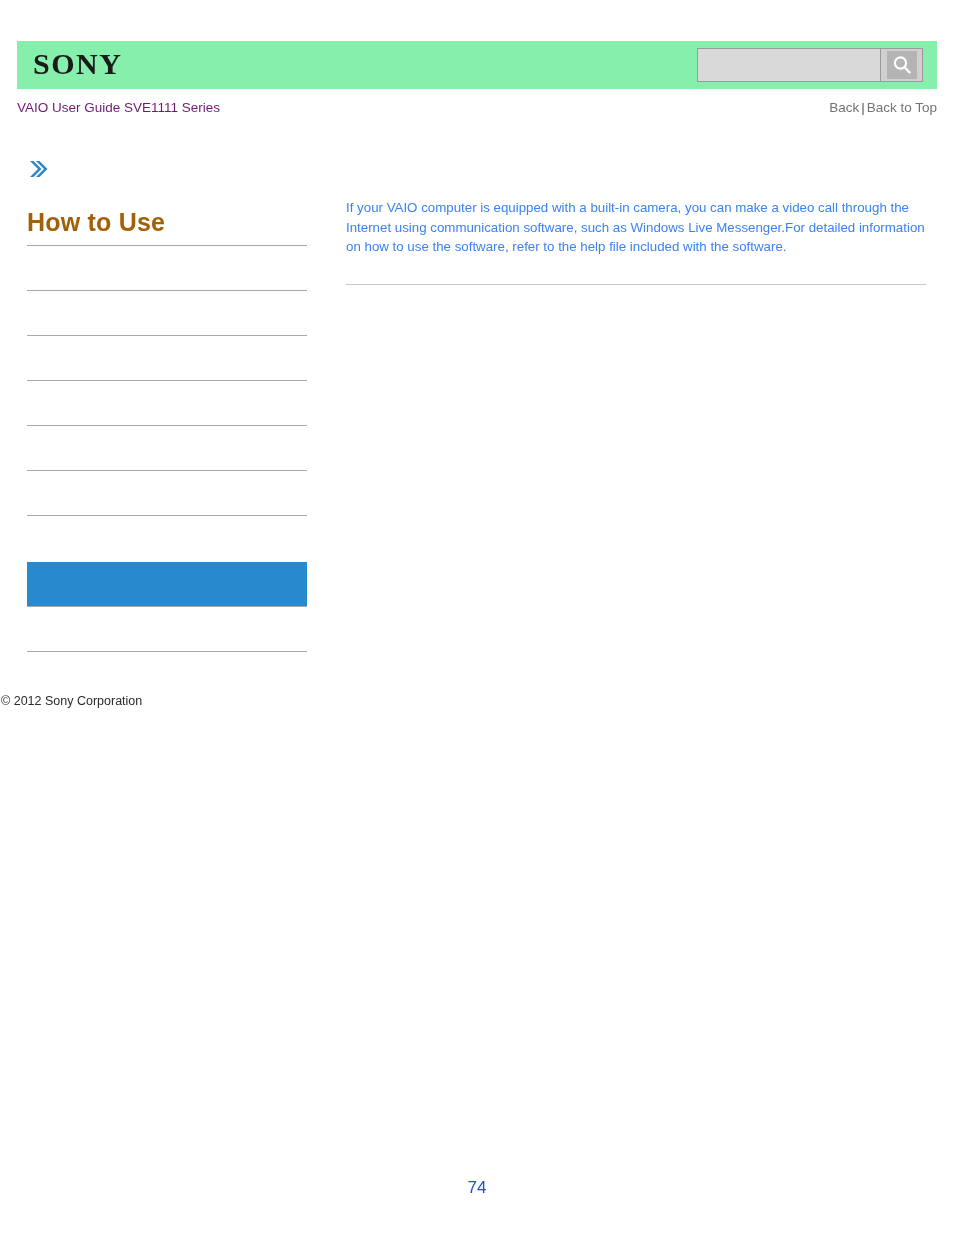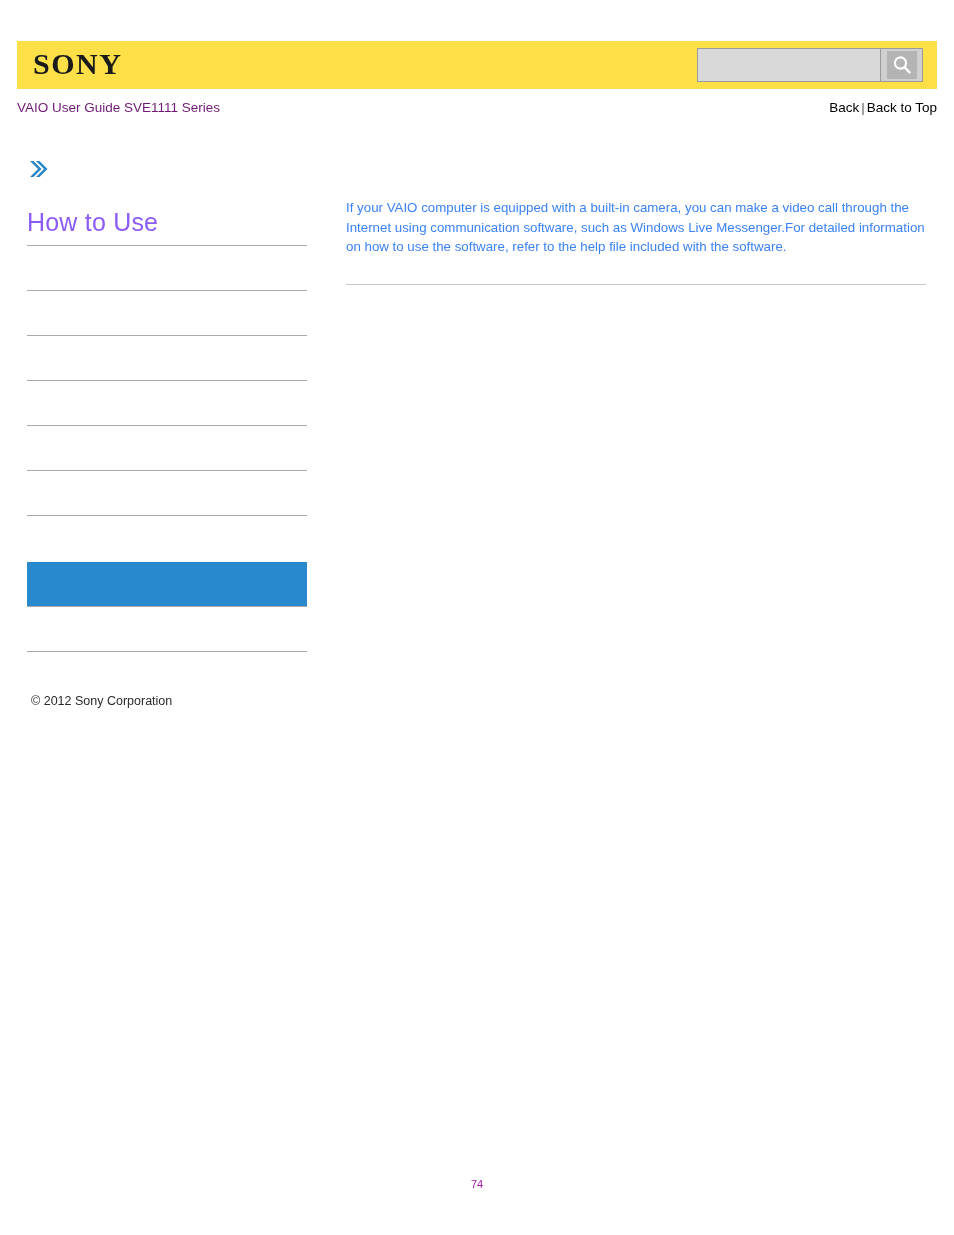--- a/index.html
+++ b/index.html
@@ -16,21 +16,21 @@
     -webkit-font-smoothing: antialiased;
   }
 
   
   .header-bar {
     position: absolute;
     left: 17px;
     top: 41px;
     width: 920px;
     height: 48px;
-    background: #fde047;
+    background: #86efac;
     box-sizing: border-box;
   }
   .sony-logo {
     position: absolute;
     left: 16px;
     top: 50%;
     transform: translateY(-52%);
     font-family: "Liberation Serif", "DejaVu Serif", serif;
     font-weight: bold;
     font-size: 30px;
@@ -101,42 +101,42 @@
   }
   .nav-links {
     position: absolute;
     right: 0;
     top: 0;
     font-size: 13.5px;
     white-space: nowrap;
     color: #8a8a8a;
   }
   .nav-links a {
-    color: #000000;
+    color: #737373;
     text-decoration: none;
   }
   .nav-sep { color: #555; padding: 0 2px; }
 
   
   .sidebar {
     position: absolute;
     left: 27px;
     top: 158px;
     width: 280px;
   }
   .back-arrow {
     width: 24px;
     height: 22px;
     display: block;
     margin-bottom: 28px;
   }
   .sidebar-title {
     font-size: 25px;
-    font-weight: normal;
-    color: #8b5cf6;
+    font-weight: bold;
+    color: #a16207;
     margin: 0 0 8px 0;
     padding: 0;
     letter-spacing: 0.2px;
   }
   .nav-list {
     list-style: none;
     margin: 0;
     padding: 0;
     border-top: 1px solid #aaaaaa;
   }
@@ -156,21 +156,21 @@
     height: 46px;
   }
   .nav-item.active {
     background: #2989ce;
     color: #ffffff;
     border-bottom: 1px solid #aaaaaa;
   }
 
   .copyright {
     position: absolute;
-    left: 31px;
+    left: 1px;
     top: 694px;
     font-size: 12.5px;
     color: #2b2b2b;
     white-space: nowrap;
   }
 
   
   .content {
     position: absolute;
     left: 346px;
@@ -199,22 +199,22 @@
     width: 100%;
   }
 
   
   .page-number {
     position: absolute;
     left: 0;
     right: 0;
     top: 1178px;
     text-align: center;
-    font-size: 11px;
-    color: #a21caf;
+    font-size: 17px;
+    color: #1d4ed8;
   }
 </style>
 </head>
 <body>
 
 <div class="header-bar">
   <div class="sony-logo">SONY</div>
 
   <div class="search-wrap">
     <input class="search-input" type="text" value="" placeholder="" style="">

